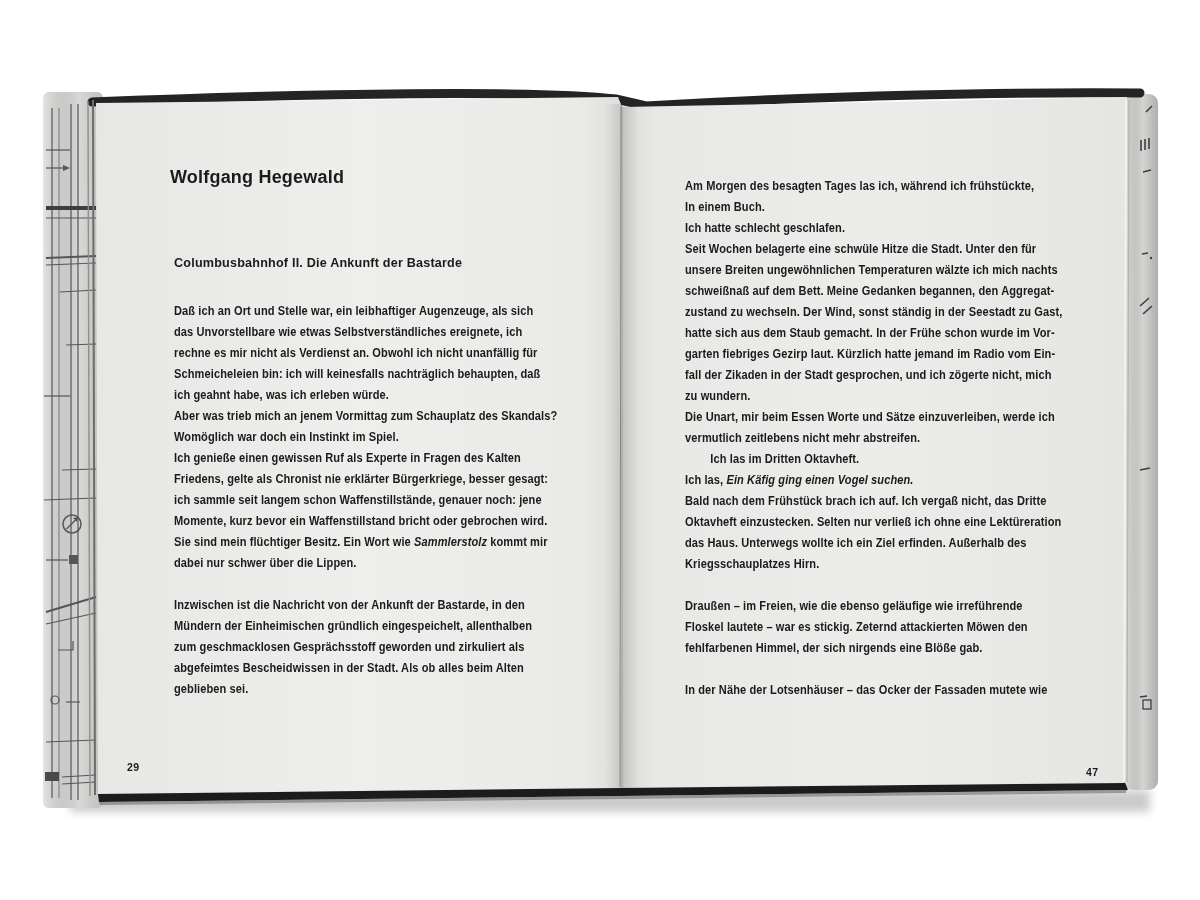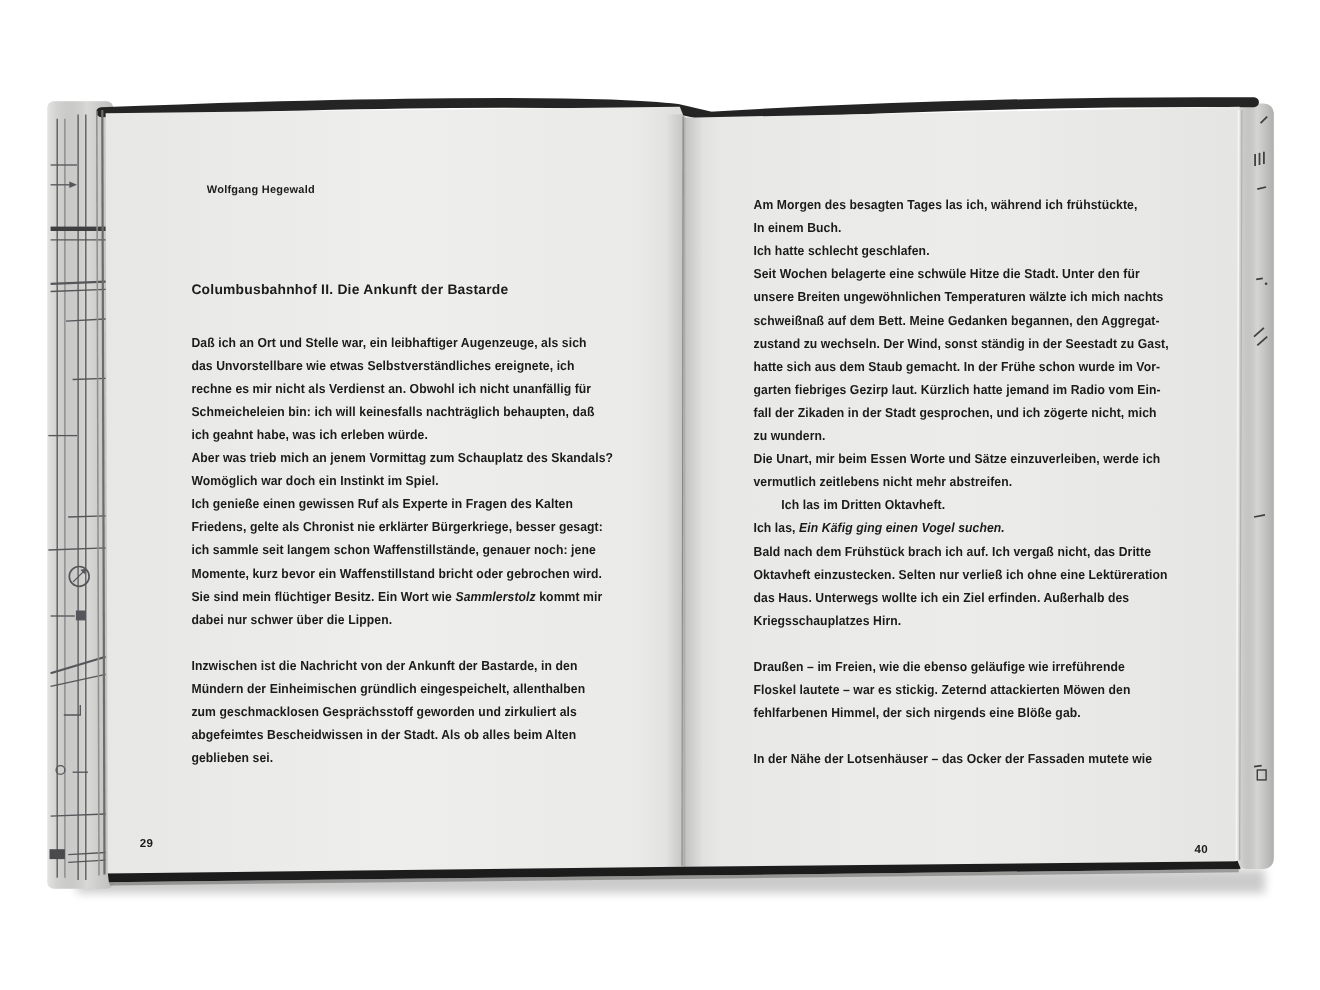--- a/index.html
+++ b/index.html
@@ -2,21 +2,21 @@
 <html><head>
 <meta charset="utf-8">
 <style>
   html,body{margin:0;padding:0;}
   body{
     width:1200px;height:900px;position:relative;background:#ffffff;
     font-family:"Liberation Sans",sans-serif;overflow:hidden;
   }
   #book-art{position:absolute;left:0;top:0;z-index:1;}
   .textlayer{position:absolute;z-index:2;color:#1b1b1b;font-weight:700;}
-  .author{left:188px;top:167px;font-size:10px;letter-spacing:.2px;}
+  .author{left:170px;top:167px;font-size:18px;letter-spacing:.2px;}
   .chapter-title{left:174px;top:236px;font-size:12.6px;letter-spacing:.2px;margin-top:20px;}
   .body-col{font-size:11.9px;letter-spacing:.1px;transform:scaleX(.93);transform-origin:0 0;}
   .body-left{left:174px;top:301px;width:470px;}
   .body-right{left:685px;top:176px;width:470px;}
   .para + .para{margin-top:21px;}
   .tline{height:21px;line-height:21px;white-space:pre;}
   .tline em{font-style:italic;}
   .pageno{font-size:10.5px;letter-spacing:.3px;}
   .pageno-left{left:127px;top:761px;}
   .pageno-right{left:1086px;top:766px;}
@@ -204,13 +204,13 @@
       <div class="tline"><span>Floskel lautete – war es stickig. Zeternd attackierten Möwen den</span></div>
       <div class="tline"><span>fehlfarbenen Himmel, der sich nirgends eine Blöße gab.</span></div>
     </div>
     <div class="para">
       <div class="tline"><span>In der Nähe der Lotsenhäuser – das Ocker der Fassaden mutete wie</span></div>
     </div>
   </div>
 
 <div class="textlayer pageno pageno-left">29</div>
 
-<div class="textlayer pageno pageno-right">40</div>
+<div class="textlayer pageno pageno-right">47</div>
 
 </body></html>

